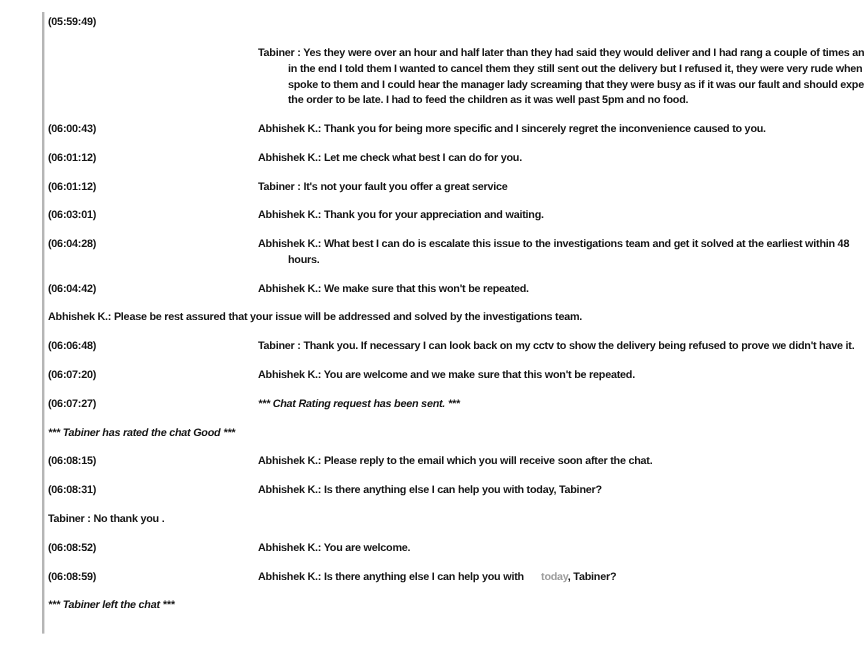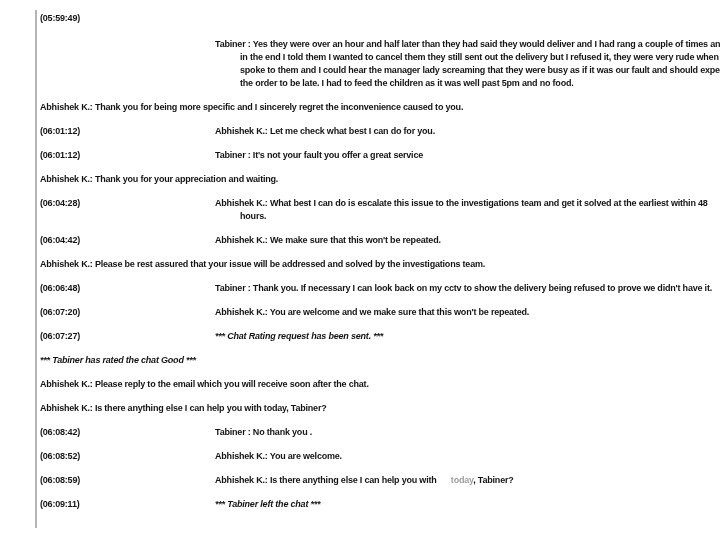--- a/index.html
+++ b/index.html
@@ -67,34 +67,36 @@
   <div class="margin-rule"></div>
 
   <div class="chat">
 
     <div class="row first">
       <div class="ts">(05:59:49)</div>
       <div class="msg">Tabiner : Yes they were over an hour and half later than they had said they would deliver and I had rang a couple of times and in the end I told them I wanted to cancel them they still sent out the delivery but I refused it, they were very rude when I spoke to them and I could hear the manager lady screaming that they were busy as if it was our fault and should expect the order to be late. I had to feed the children as it was well past 5pm and no food.</div>
     </div>
 
     <div class="row">
+      <div class="ts">(06:00:43)</div>
       <div class="msg">Abhishek K.: Thank you for being more specific and I sincerely regret the inconvenience caused to you.</div>
     </div>
 
     <div class="row">
       <div class="ts">(06:01:12)</div>
       <div class="msg">Abhishek K.: Let me check what best I can do for you.</div>
     </div>
 
     <div class="row">
       <div class="ts">(06:01:12)</div>
       <div class="msg">Tabiner : It's not your fault you offer a great service</div>
     </div>
 
     <div class="row">
+      <div class="ts">(06:03:01)</div>
       <div class="msg">Abhishek K.: Thank you for your appreciation and waiting.</div>
     </div>
 
     <div class="row">
       <div class="ts">(06:04:28)</div>
       <div class="msg">Abhishek K.: What best I can do is escalate this issue to the investigations team and get it solved at the earliest within 48 hours.</div>
     </div>
 
     <div class="row">
       <div class="ts">(06:04:42)</div>
@@ -118,41 +120,41 @@
     <div class="row system">
       <div class="ts">(06:07:27)</div>
       <div class="msg">*** Chat Rating request has been sent. ***</div>
     </div>
 
     <div class="row system">
       <div class="msg">*** Tabiner has rated the chat Good ***</div>
     </div>
 
     <div class="row">
+      <div class="ts">(06:08:15)</div>
       <div class="msg">Abhishek K.: Please reply to the email which you will receive soon after the chat.</div>
     </div>
 
     <div class="row">
+      <div class="ts">(06:08:31)</div>
       <div class="msg">Abhishek K.: Is there anything else I can help you with today, Tabiner?</div>
     </div>
 
     <div class="row">
-      <div class="ts">(06:08:42)</div>
       <div class="msg">Tabiner : No thank you .</div>
     </div>
 
     <div class="row">
       <div class="ts">(06:08:52)</div>
       <div class="msg">Abhishek K.: You are welcome.</div>
     </div>
 
     <div class="row">
       <div class="ts">(06:08:59)</div>
       <div class="msg"><span>Abhishek K.: Is there anything else I can help you with </span><span class="gray">today</span><span>, Tabiner?</span></div>
     </div>
 
     <div class="row system">
-      <div class="ts">(06:09:11)</div>
       <div class="msg">*** Tabiner left the chat ***</div>
     </div>
 
   </div>
 </div>
 
 </body></html>

